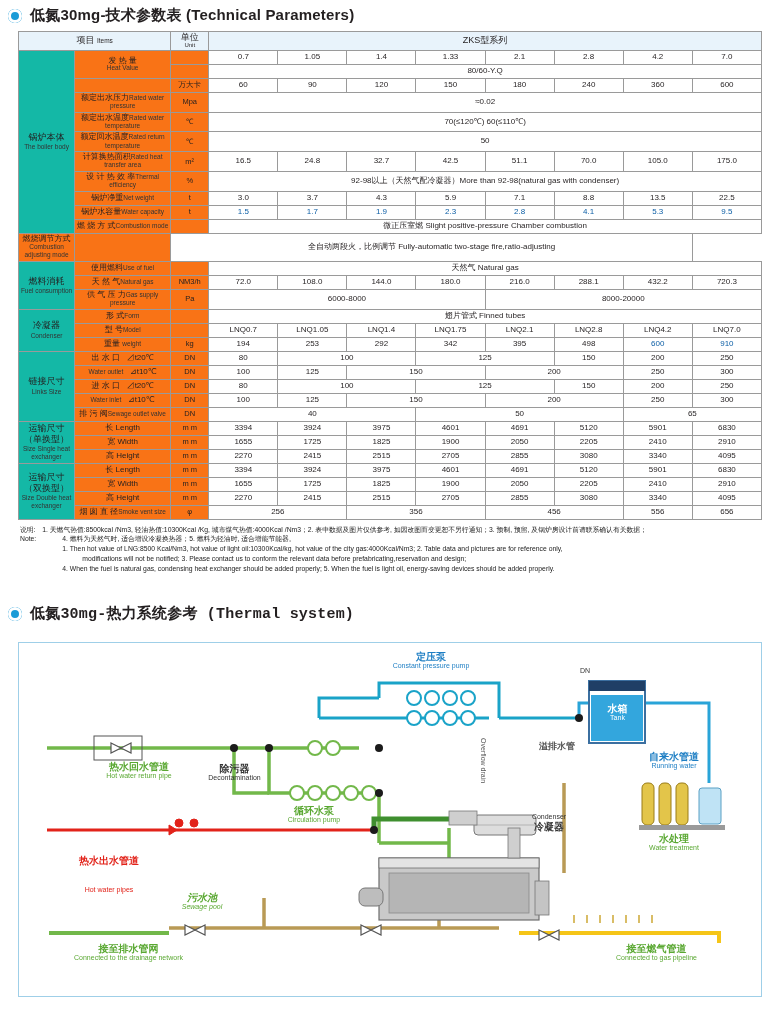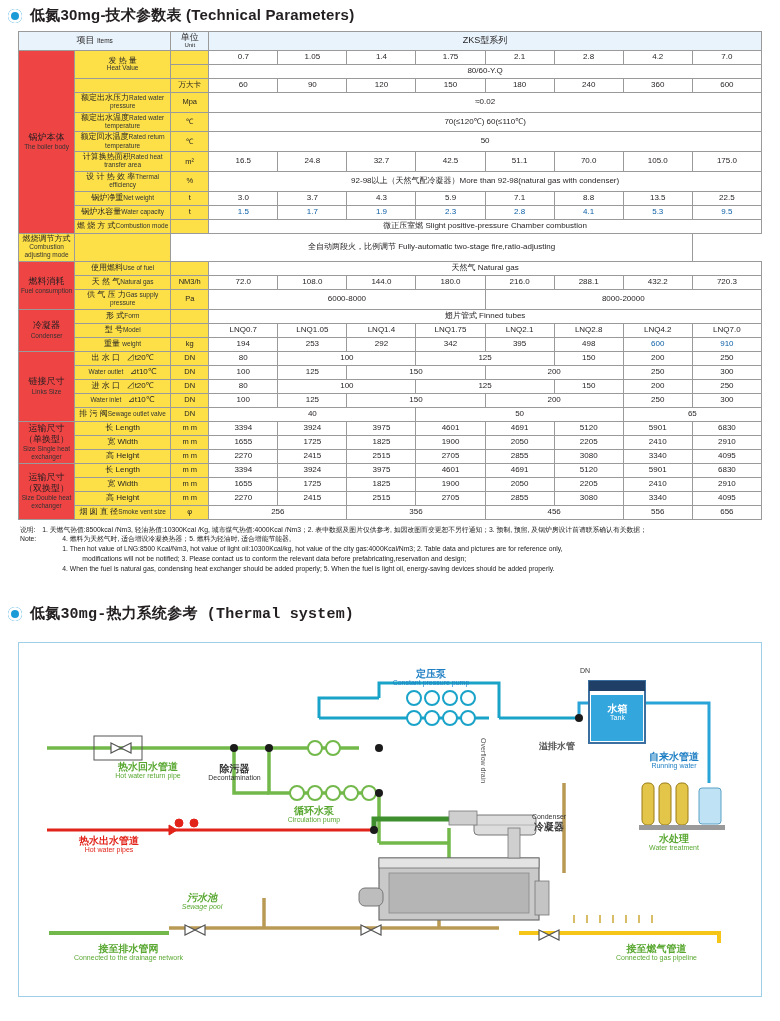--- a/index.html
+++ b/index.html
@@ -32,22 +32,22 @@
     font-size: 8px; line-height: 1.05;
   }
   table.spec td, table.spec th {
     border: 1px solid #9a9a9a;
     text-align: center; vertical-align: middle;
     padding: 1px 1px;
     height: 14px;
     font-weight: normal;
   }
   .hdr { background: #e8f3fb; font-size: 9px; }
-  .rowlabel { background: #fde047; text-align: center; }
-  .catcell { background: #ef4444; font-size: 9px; line-height: 1.25; }
+  .rowlabel { background: #f97316; text-align: center; }
+  .catcell { background: #14b8a6; font-size: 9px; line-height: 1.25; }
   .lbl-en { font-size: 6.5px; color: #333; }
   .lbl-2 { display: block; }
   .unit { font-size: 7.5px; margin-left: 48px; }
   .bold { font-weight: bold; }
   .blue { color: #0d5fa6; margin-left: 16px; }
   .xsm { font-size: 6px; }
   .inline-en { font-size: 6.5px; }
 
   
   .note {
@@ -63,21 +63,21 @@
   .diagram-wrap { padding: 8px 18px 0 18px; }
   .diagram {
     position: relative; width: 744px; height: 355px;
     border: 1px solid #9fcfe8; background: #ffffff;
   }
   .dg-label { position: absolute; text-align: center; line-height: 1.12; }
   .dg-cn { font-size: 10px; font-weight: bold; white-space: nowrap; }
   .dg-en { font-size: 7px; white-space: nowrap; }
   .c-green { color: #5aa832; }
   .c-blue  { color: #1f7fc4; }
-  .c-red   { color: #e2231a; }
+  .c-red   { color: #e2231a; margin-top: 20px; }
   .c-dark  { color: #333333; }
   .c-gray  { color: #555555; }
 </style>
 </head>
 <body>
 
 <div class="page">
 
   <div class="sec-head" style="padding-top:6px">
     <span class="bullet"></span>
@@ -116,21 +116,21 @@
           <span class="lbl-2 lbl-en">The boiler body</span>
         </td>
         <td class="rowlabel" rowspan="2">
           <span class="lbl-2">发 热 量</span>
           <span class="lbl-2 lbl-en">Heat Value</span>
         </td>
         <td class="rowlabel"></td>
         <td>0.7</td>
         <td>1.05</td>
         <td>1.4</td>
-        <td>1.75</td>
+        <td>1.33</td>
         <td>2.1</td>
         <td>2.8</td>
         <td>4.2</td>
         <td>7.0</td>
       </tr>
       <tr>
         <td class="rowlabel"></td>
         <td colspan="8">80/60-Y.Q</td>
       </tr>
       <tr>
@@ -566,36 +566,36 @@
           <circle cx="355" cy="187" r="4"></circle>
             <circle cx="560" cy="75" r="4"></circle>
         </g>
 
         <g stroke="#c9a227" stroke-width="1.4" fill="none">
           <path d="M555,280 v-8 M568,280 v-8 M581,280 v-8 M594,280 v-8 M607,280 v-8 M620,280 v-8 M633,280 v-8"></path>
         </g>
       </svg>
 
       
-      <div class="dg-label" style="left:332px; top:25px; width:160px;">
+      <div class="dg-label" style="left:332px; top:8px; width:160px;">
         <div class="dg-cn c-blue">定压泵</div>
         <div class="dg-en c-blue">Constant pressure pump</div>
       </div>
 
       <div class="dg-label" style="left:571px; top:60px; width:55px; color:#fff;">
         <div class="dg-cn" style="color:#ffffff">水箱</div>
         <div class="dg-en" style="color:#ffffff">Tank</div>
       </div>
 
       <div class="dg-label" style="left:600px; top:108px; width:110px;">
         <div class="dg-cn c-blue">自来水管道</div>
         <div class="dg-en c-blue">Running water</div>
       </div>
 
-      <div class="dg-label" style="left:64px; top:118px; width:130px;">
+      <div class="dg-label" style="left:55px; top:118px; width:130px;">
         <div class="dg-cn c-green">热水回水管道</div>
         <div class="dg-en c-green">Hot water return pipe</div>
       </div>
 
       <div class="dg-label" style="left:158px; top:120px; width:115px;">
         <div class="dg-cn c-dark">除污器</div>
         <div class="dg-en c-dark">Decontamination</div>
       </div>
 
       <div class="dg-label" style="left:240px; top:162px; width:110px;">

